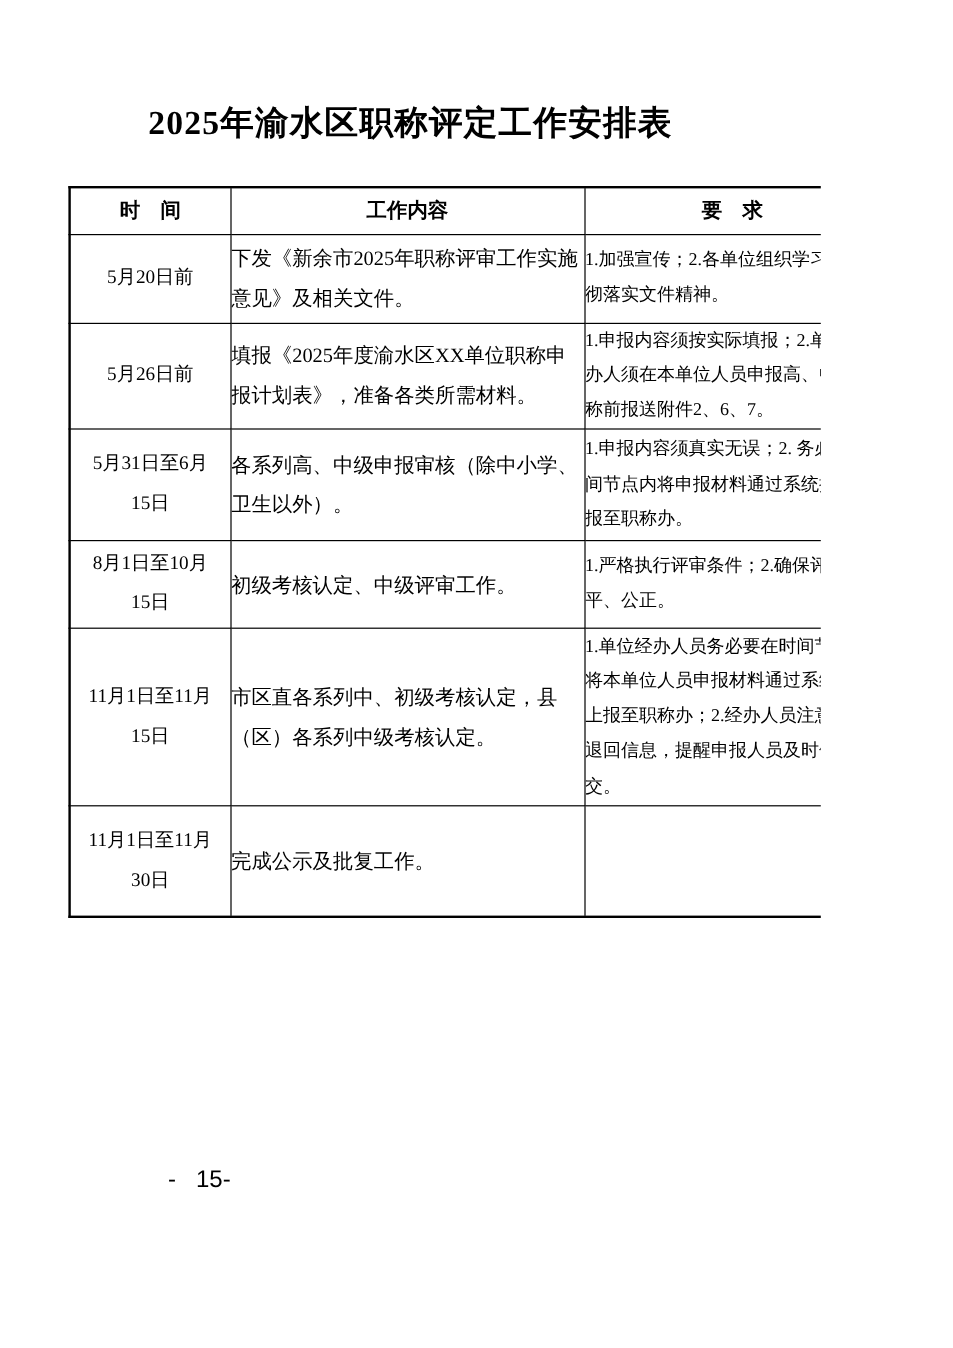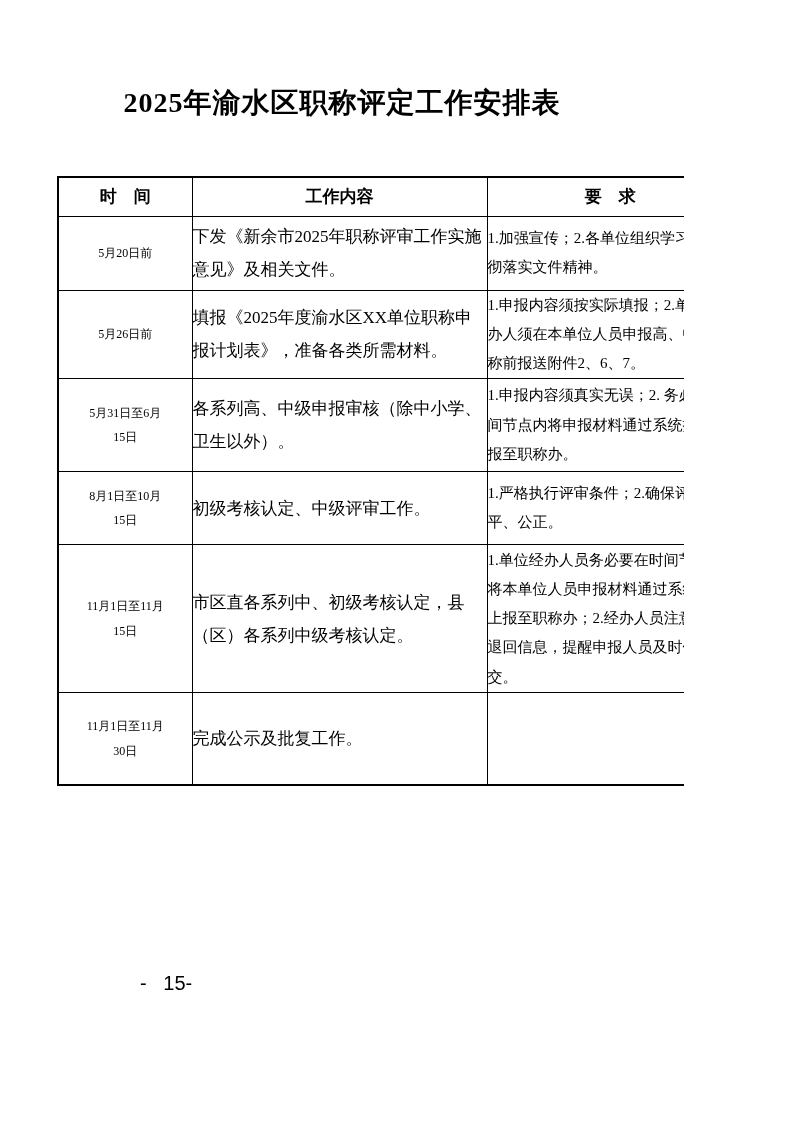--- a/index.html
+++ b/index.html
@@ -22,21 +22,21 @@
     left: 0;
     width: 100%;
     text-align: center;
     font-size: 28px;
     font-weight: bold;
     letter-spacing: 1px;
     white-space: nowrap;
   }
   table.schedule {
     position: absolute;
-    top: 176px;
+    top: 155px;
     left: 57px;
     width: 676px;
     border-collapse: collapse;
     table-layout: fixed;
     border: 2.5px solid #000000;
   }
   table.schedule th,
   table.schedule td {
     border: 1.5px solid #000000;
     vertical-align: middle;
@@ -53,21 +53,21 @@
   tr.row-3 { height: 82px; }
   tr.row-4 { height: 73px; }
   tr.row-5 { height: 148px; }
   tr.row-6 { height: 92px; }
   th.hcell {
     font-size: 17px;
     font-weight: bold;
     text-align: center;
   }
   td.time-cell {
-    font-size: 12px;
+    font-size: 16px;
     text-align: center;
     line-height: 2.05;
     white-space: pre-line;
   }
   td.content-cell {
     font-size: 17px;
     line-height: 1.95;
     text-align: left;
     padding: 2px 10px 2px 14px;
     word-break: break-all;

